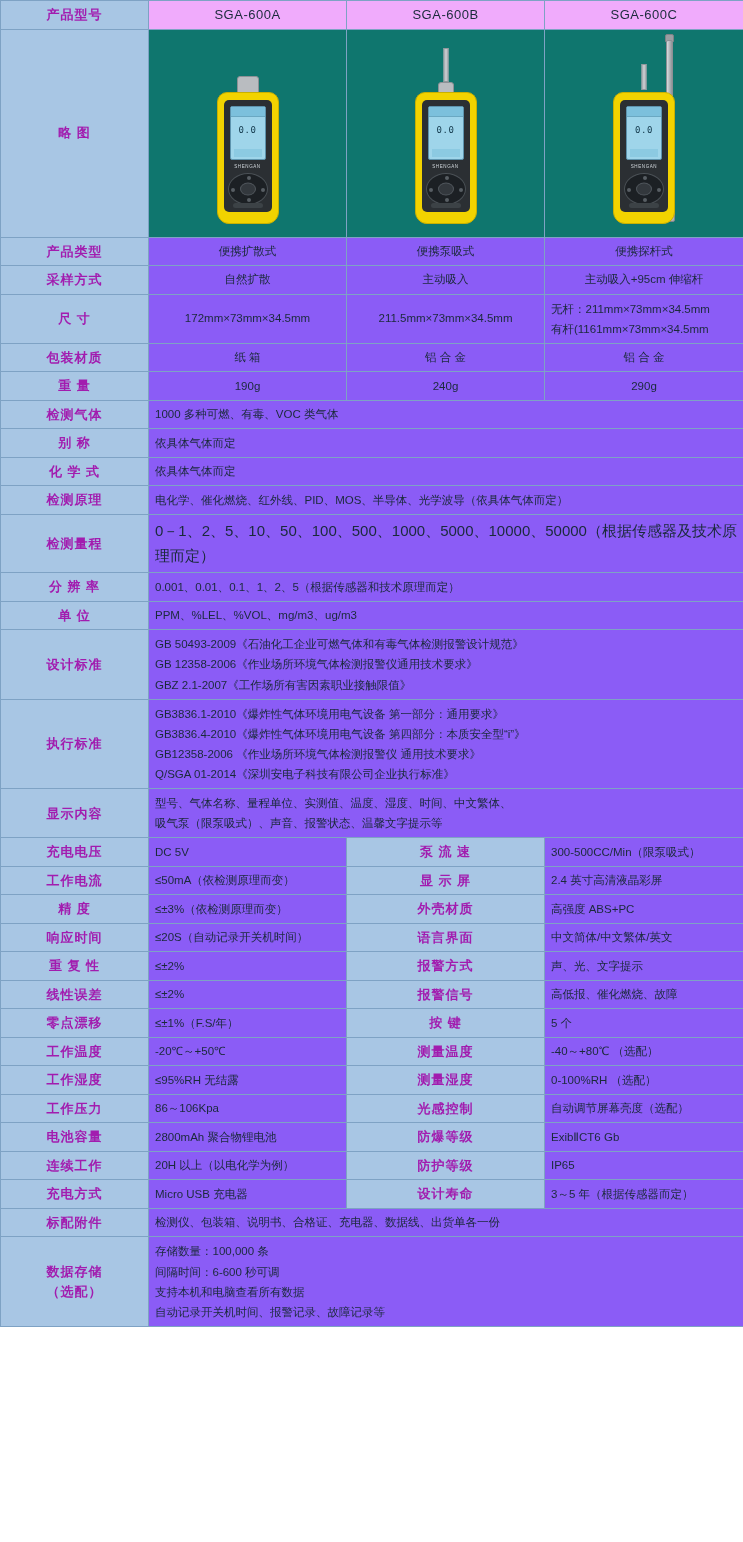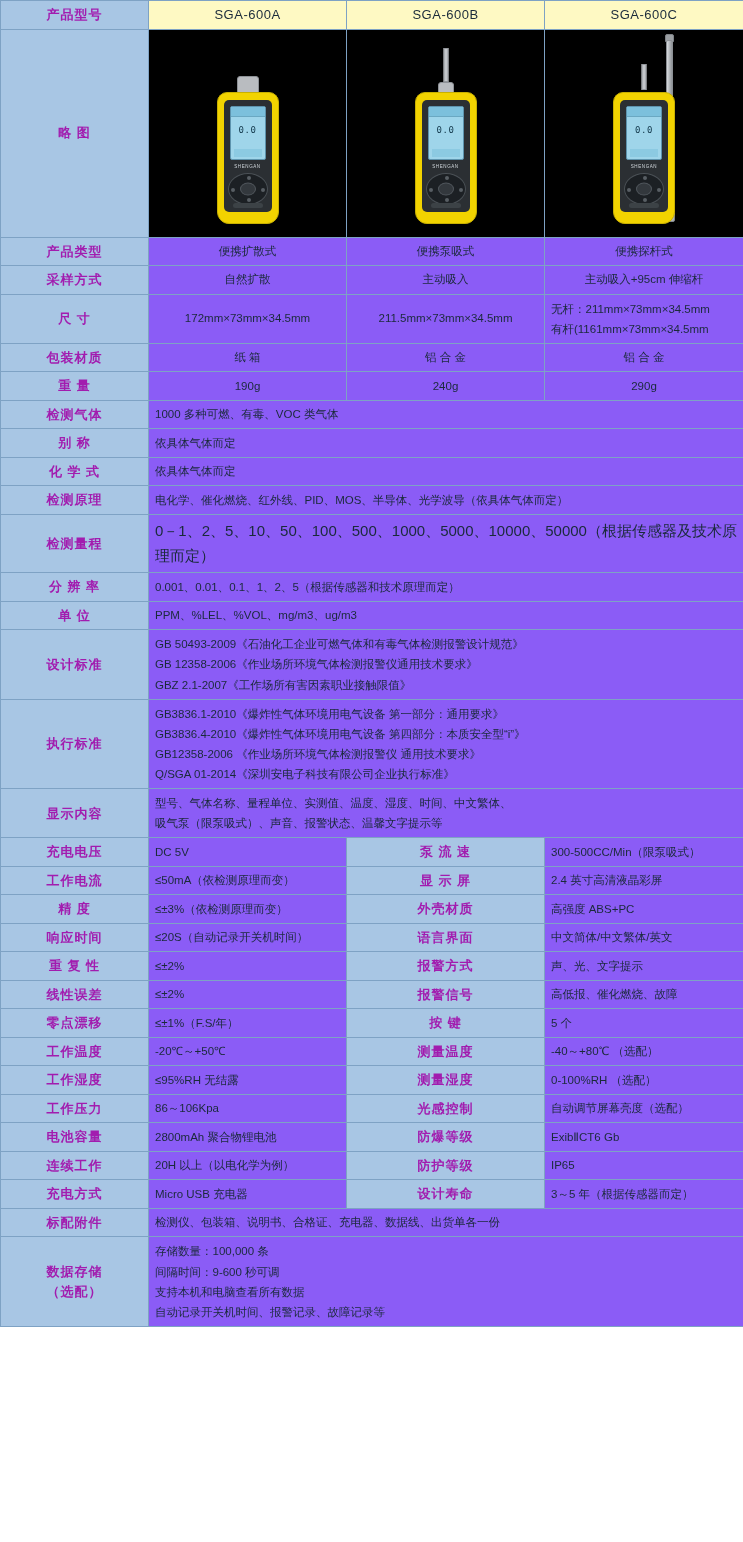--- a/index.html
+++ b/index.html
@@ -36,30 +36,30 @@
   }
   .val {
     background: #8b5cf6;
     font-size: 11.5px;
     color: #1a2a3a;
     line-height: 1.65;
   }
   .val.center { text-align: center; }
   .val.multi { line-height: 1.75; }
   .modelhead {
-    background: #fef9c3;
+    background: #f0abfc;
     text-align: center;
     font-size: 13px;
     color: #1a2a3a;
     letter-spacing: .5px;
     padding-top: 8px;
     padding-bottom: 8px;
   }
   .imgcell {
-    background: #000000;
+    background: #0f766e;
     text-align: center;
     height: 200px;
     padding: 0;
     margin-top: 20px;
   }
   
   .device {
     position: relative;
     display: inline-block;
     width: 120px;
@@ -460,18 +460,18 @@
 
     <tr>
       <td class="lbl">标配附件</td>
       <td class="val" colspan="3">检测仪、包装箱、说明书、合格证、充电器、数据线、出货单各一份</td>
     </tr>
 
     <tr>
       <td class="lbl" style="white-space:pre-line">数据存储
 （选配）</td>
       <td class="val multi" colspan="3" style="white-space:pre-line">存储数量：100,000 条
-间隔时间：9-600 秒可调
+间隔时间：6-600 秒可调
 支持本机和电脑查看所有数据
 自动记录开关机时间、报警记录、故障记录等</td>
     </tr>
   </tbody>
 </table>
 
 </body></html>

